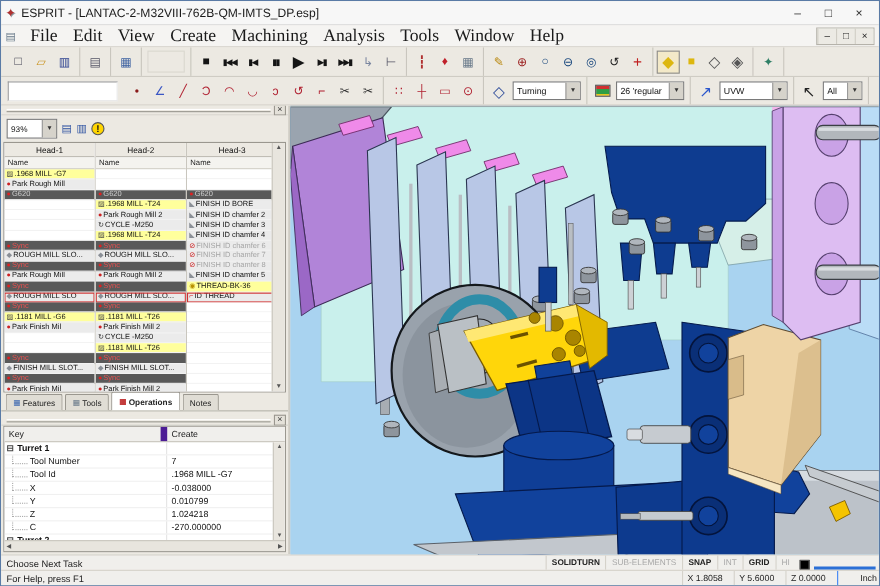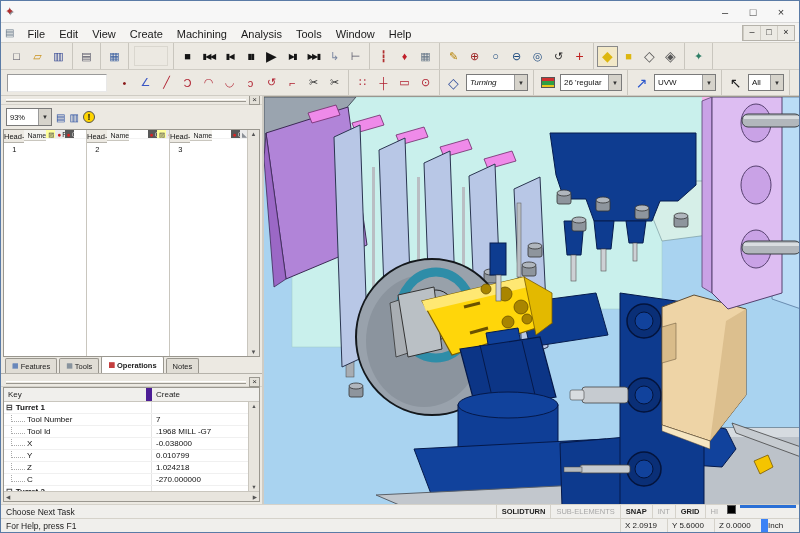--- a/index.html
+++ b/index.html
@@ -10,21 +10,21 @@
   
   .titlebar { height:22px; background:#f7f7f7; display:flex; align-items:center; padding:0 4px; border-bottom:1px solid #d9d9d9; flex:0 0 22px; }
   .titlebar .logo { color:#b03030; text-shadow:1px 1px 0 #8a8f96; font-size:11px; margin-right:5px; }
   .titlebar .ttext { font-size:11px; color:#1a1a1a; }
   .wbtns { margin-left:auto; display:flex; }
   .wbtn { width:28px; height:18px; text-align:center; font-size:11px; line-height:18px; color:#333; }
 
   
   .menubar { height:20px; background:#f5f4f2; display:flex; align-items:center; padding:0 4px; border-bottom:1px solid #d5d2ca; flex:0 0 20px; }
   .menubar .docicon { font-size:10px; color:#667788; margin-right:6px; }
-  .menu-item { font-size:11px; color:#1a1a1a; padding:2px 7px; }
+  .menu-item { font-size:16px; color:#1a1a1a; padding:2px 7px;font-family:Liberation Serif, serif; }
   .mdi-btns { margin-left:auto; display:flex; border:1px solid #b5b2aa; }
   .mdi-btn { width:17px; height:14px; font-size:9px; line-height:13px; text-align:center; color:#222; border-left:1px solid #cfccc4; background:#eceae4; }
 
   
   .toolbar { display:flex; align-items:center; background:#ece9e2; border-bottom:1px solid #cfccc4; padding:0 2px; overflow:hidden; }
   .tb1 { height:27px; flex:0 0 27px; }
   .tb2 { height:26px; flex:0 0 26px; }
   .tbgroup { display:flex; align-items:center; padding:0 3px; border-right:1px solid #c9c6be; height:100%; }
   .tbtn { width:21px; height:21px; display:flex; align-items:center; justify-content:center; font-size:11px; border:1px solid transparent; background:transparent; cursor:default; overflow:hidden; white-space:nowrap; }
   .tbtn.sel { border:1px solid #8a8a8a; background:#f3e9c8; }
@@ -45,21 +45,21 @@
   .panel-close { font-size:8px; line-height:8px; width:11px; text-align:center; color:#333; border:1px solid #9a978f; background:#e4e1d9; }
 
   .sync-bar { height:24px; flex:0 0 24px; display:flex; align-items:center; padding:0 3px; background:#ece9e2; }
   .sync-combo { width:118px; height:18px; font-size:7.5px; }
   .zoom-combo { width:46px; height:18px; font-size:7.5px; }
   .sbtn { font-size:10px; color:#2a4fa0; margin:0 2px; }
   .warn { width:12px; height:12px; border-radius:50%; background:#ffd500; border:1px solid #555; color:#111; font-size:9px; font-weight:bold; text-align:center; line-height:11px; margin-left:2px; }
 
   .ops-wrap { flex:0 0 228px; height:228px; display:flex; border:1px solid #9a978f; background:#fff; margin:0 2px; overflow:hidden; }
   #ops-grid { display:flex; flex:1; overflow:hidden; }
-  .ops-col { width:83px; flex:0 0 83px; border-right:1px solid #c9c6be; display:flex; flex-direction:row; overflow:hidden; }
+  .ops-col { width:83px; flex:0 0 83px; border-right:1px solid #c9c6be; display:flex; flex-direction:column; overflow:hidden; }
   .ops-head { height:13px; flex:0 0 13px; background:#ece9e2; border-bottom:1px solid #b5b2aa; font-size:7.5px; text-align:center; line-height:13px; color:#111; }
   .ops-sub { height:11px; flex:0 0 11px; background:#f4f3ef; border-bottom:1px solid #c9c6be; font-size:7px; padding-left:3px; line-height:11px; color:#222; }
   .ops-cell { height:9.3px; flex:0 0 9.3px; font-size:6.8px; line-height:9.3px; white-space:nowrap; overflow:hidden; padding-left:1px; border-bottom:1px solid #f2f2f2; background:#fff; color:#111; display:flex; align-items:center; }
   .ops-cell .oic { font-size:6.5px; margin:0 1px; flex:0 0 auto; }
   .c-y { background:#ffff9c; }
   .c-n { background:#ebebeb; }
   .c-d { background:#595959; color:#cfcfcf; }
   .c-ds { background:#595959; color:#e85050; }
   .c-dis { background:#ebebeb; color:#a5a5a5; }
   .c-rb { background:#ebebeb; outline:1px solid #d03030; outline-offset:-1px; }
@@ -85,37 +85,38 @@
   .pbox { font-size:8px; margin:0 3px 0 2px; color:#444; }
   .ptree { width:14px; flex:0 0 14px; height:100%; border-left:1px dotted #aaa; border-bottom:1px dotted #aaa; margin-left:7px; margin-bottom:6px; margin-right:2px; }
   .props-vscroll { width:11px; flex:0 0 11px; background:#e8e5de; border-left:1px solid #c9c6be; display:flex; flex-direction:column; justify-content:space-between; align-items:center; font-size:5.5px; color:#555; padding:1px 0; }
   .props-hscroll { height:10px; flex:0 0 10px; background:#e8e5de; border-top:1px solid #c9c6be; display:flex; justify-content:space-between; align-items:center; font-size:5.5px; color:#555; padding:0 2px; }
 
   .viewport { flex:1; position:relative; overflow:hidden; background:#a9d3f0; border-top:1px solid #9a978f; }
 
   
   .status1, .status2 { height:14px; flex:0 0 14px; background:#f0efec; display:flex; align-items:center; font-size:8.5px; color:#222; border-top:1px solid #d5d2ca; }
   .status1 .task { padding-left:5px; }
-  .modes { margin-left:auto; display:flex; align-items:flex-start; height:100%; }
+  .modes { margin-left:auto; display:flex; align-items:flex-end; height:100%; }
   .mode { padding:0 5px; height:100%; line-height:13px; border-left:1px solid #d5d2ca; font-size:7.5px; font-weight:bold; }
   .mode.off { color:#a8a8a8; font-weight:normal; }
   .swatch { width:9px; height:9px; background:#000; margin:0 4px; border:1px solid #555; }
   .ruler { width:56px; height:3px; background:#2a6fd6; margin-right:3px; }
   .status2 .help { padding-left:5px; }
   .coords { margin-left:auto; display:flex; height:100%; align-items:center; }
   .coord { width:47px; height:100%; line-height:13px; border-left:1px solid #d5d2ca; padding-left:4px; font-size:8px; }
-  .unit { width:38px; height:100%; line-height:13px; border-left:7px solid #3b82f6; padding-left:0; font-size:8px; }
+  .unit { width:38px; height:100%; line-height:13px; border-left:1px solid #3b82f6; padding-left:20px; font-size:8px; }
 </style>
 </head>
 <body>
 
 <div class="app">
 
   <div class="titlebar">
     <span class="logo">✦</span>
+    <span class="ttext">ESPRIT - [LANTAC-2-M32VIII-762B-QM-IMTS_DP.esp]</span>
     <div class="wbtns">
       <span class="wbtn">–</span>
       <span class="wbtn">□</span>
       <span class="wbtn">×</span>
     </div>
   </div>
 
   <div class="menubar">
     <span class="docicon">▤</span>
     <span id="menu-items"><span class="menu-item">File</span><span class="menu-item">Edit</span><span class="menu-item">View</span><span class="menu-item">Create</span><span class="menu-item">Machining</span><span class="menu-item">Analysis</span><span class="menu-item">Tools</span><span class="menu-item">Window</span><span class="menu-item">Help</span></span>
@@ -282,21 +283,21 @@
           <span style="color: rgb(176, 32, 48);">▭</span>
         </span>
         <span class="tbtn">
           <span style="color: rgb(176, 32, 48);">⊙</span>
         </span>
       </div>
       <div class="tbgroup">
         <span class="tbtn">
           <span class="big" style="color: rgb(51, 80, 156);">◇</span>
         </span>
-        <div class="combo" style="width: 62px; font-style: italic;">
+        <div class="combo" style="width: 62px;">
           <span class="cval">Turning</span>
           <span class="carrow">▼</span>
         </div>
       </div>
       <div class="tbgroup">
         <span class="tbtn">
           <span class="ic-layers"></span>
         </span>
         <div class="combo" style="width: 62px;">
           <span class="cval">26 'regular</span>
@@ -794,20 +795,20 @@
         <span class="mode off">INT</span>
         <span class="mode">GRID</span>
         <span class="mode off">HI</span>
         <span class="swatch" style="background: rgb(0, 0, 0);"></span>
         <span class="ruler" style="background: rgb(42, 111, 214);"></span>
       </div>
   </div>
   <div class="status2">
     <span class="help">For Help, press F1</span>
     <div class="coords" id="coords">
-        <span class="coord">X 2.0919</span>
+        <span class="coord">X 1.8058</span>
         <span class="coord">Y 5.6000</span>
         <span class="coord">Z 0.0000</span>
         <span class="unit">Inch</span>
       </div>
   </div>
 
 </div>
 
 </body></html>

